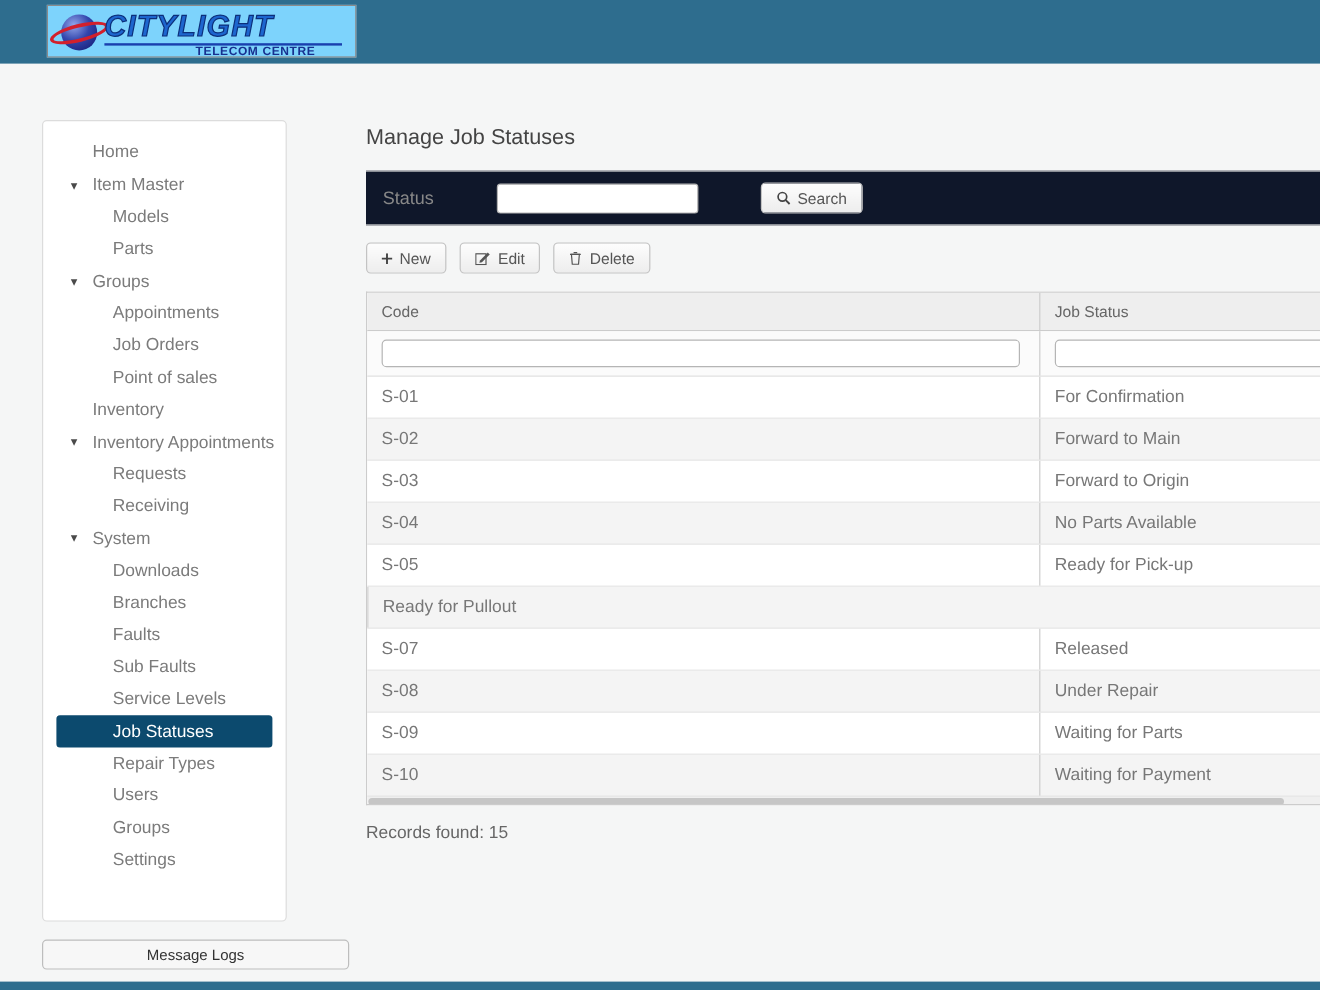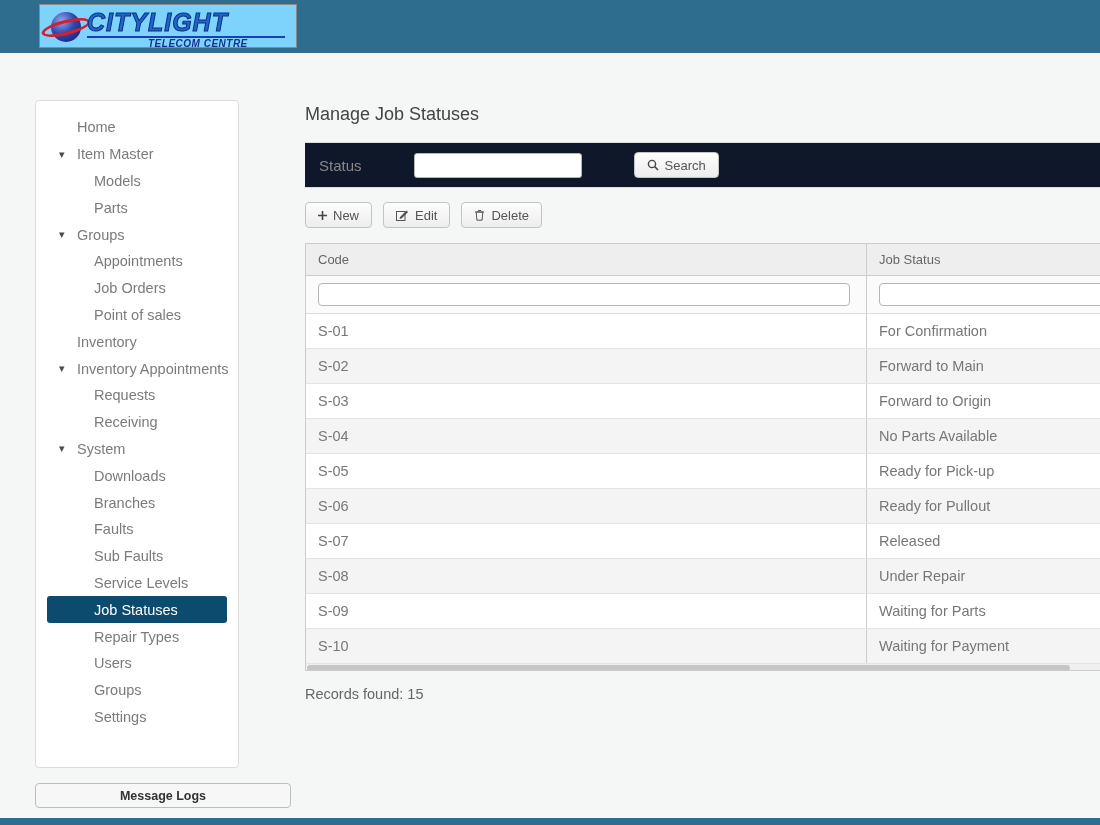--- a/index.html
+++ b/index.html
@@ -13,34 +13,34 @@
   .topbar { position:absolute; top:0; left:0; width:1100px; height:53px; background:#2e6d8e; }
   .logo-box { position:absolute; top:4px; left:3px; width:258px; height:44px; background:#7dd3fc;
               border:1px solid #8a8a8a; cursor:pointer; overflow:hidden;margin-left:36px; }
   .globe { position:absolute; left:11px; top:7px; width:30px; height:30px; border-radius:50%;
            background:radial-gradient(circle at 35% 30%, #93a7ea 0%, #3346ad 45%, #10156b 100%); }
   .ring { position:absolute; left:1px; top:15px; width:50px; height:15px;
           border:3px solid #d2202c; border-radius:50%; transform:rotate(-14deg); }
   .brand-name { position:absolute; left:47px; top:3px; font-size:25px; font-style:italic; font-weight:bold;
                 color:#1d66cf; -webkit-text-stroke:1px #0c2f7a; letter-spacing:1px; white-space:nowrap; }
   .brand-underline { position:absolute; left:47px; top:31px; width:198px; height:2px; background:#1a3fae; }
-  .brand-tagline { position:absolute; left:108px; top:33px; font-size:10px; font-style:italic; font-weight:bold;
+  .brand-tagline { position:absolute; left:123px; top:33px; font-size:10px; font-weight:bold;
                    color:#17308f; letter-spacing:0.5px; white-space:nowrap; }
   
   .sidebar { position:absolute; left:35px; top:100px; width:204px; height:668px; background:#fff;
              border:1px solid #dcdcdc; border-radius:4px; padding-top:13px; }
   .nav-item { height:26.8px; display:flex; align-items:center; color:#7b7b7b; font-size:14.5px;
               cursor:pointer; padding-left:41px; }
   .nav-item.group { padding-left:23px; }
   .caret { width:18px; font-size:11px; color:#4a4a4a; }
   .nav-item.child { padding-left:58px; }
   .nav-item.active { background:#0c4a6e; color:#fff; border-radius:3px; margin:0 11px; padding-left:47px; }
   .msg-logs { position:absolute; left:35px; top:783px; width:256px; height:25px; background:#f7f7f7;
               border:1px solid #bdbdbd; border-radius:4px; display:flex; align-items:center;
-              justify-content:center; font-size:12.5px; font-weight:bold; color:#333; cursor:pointer; }
+              justify-content:center; font-size:12.5px; font-weight:normal; color:#333; cursor:pointer; }
   
   .page-title { position:absolute; left:305px; top:104px; font-size:18px; color:#444; }
   .search-panel { position:absolute; left:305px; right:0; top:142px; height:46px; background:#0f172a;
                   border-top:1px solid #ddd; border-bottom:1px solid #ddd;
                   display:flex; align-items:center; padding-left:14px;gap:40px; }
   .search-label { color:#888; font-size:15px; margin-right:12px; }
   .search-input { width:168px; height:25px; border:1px solid #b5b5b5; border-radius:3px;
                   padding:0 6px; font-size:13px; color:#555; }
   .btn { display:inline-flex; align-items:center; gap:6px; background:linear-gradient(#fdfdfd,#ededed);
          border:1px solid #c3c3c3; border-radius:4px; color:#555; font-size:13px;
@@ -232,21 +232,20 @@
       </div>
     <div class="row data-row alt">
         <div class="cell-code">S-04</div>
         <div class="cell-status">No Parts Available</div>
       </div>
     <div class="row data-row">
         <div class="cell-code">S-05</div>
         <div class="cell-status">Ready for Pick-up</div>
       </div>
     <div class="row data-row alt">
-        <div class="cell-code">S-06</div>
         <div class="cell-status">Ready for Pullout</div>
       </div>
     <div class="row data-row">
         <div class="cell-code">S-07</div>
         <div class="cell-status">Released</div>
       </div>
     <div class="row data-row alt">
         <div class="cell-code">S-08</div>
         <div class="cell-status">Under Repair</div>
       </div>

